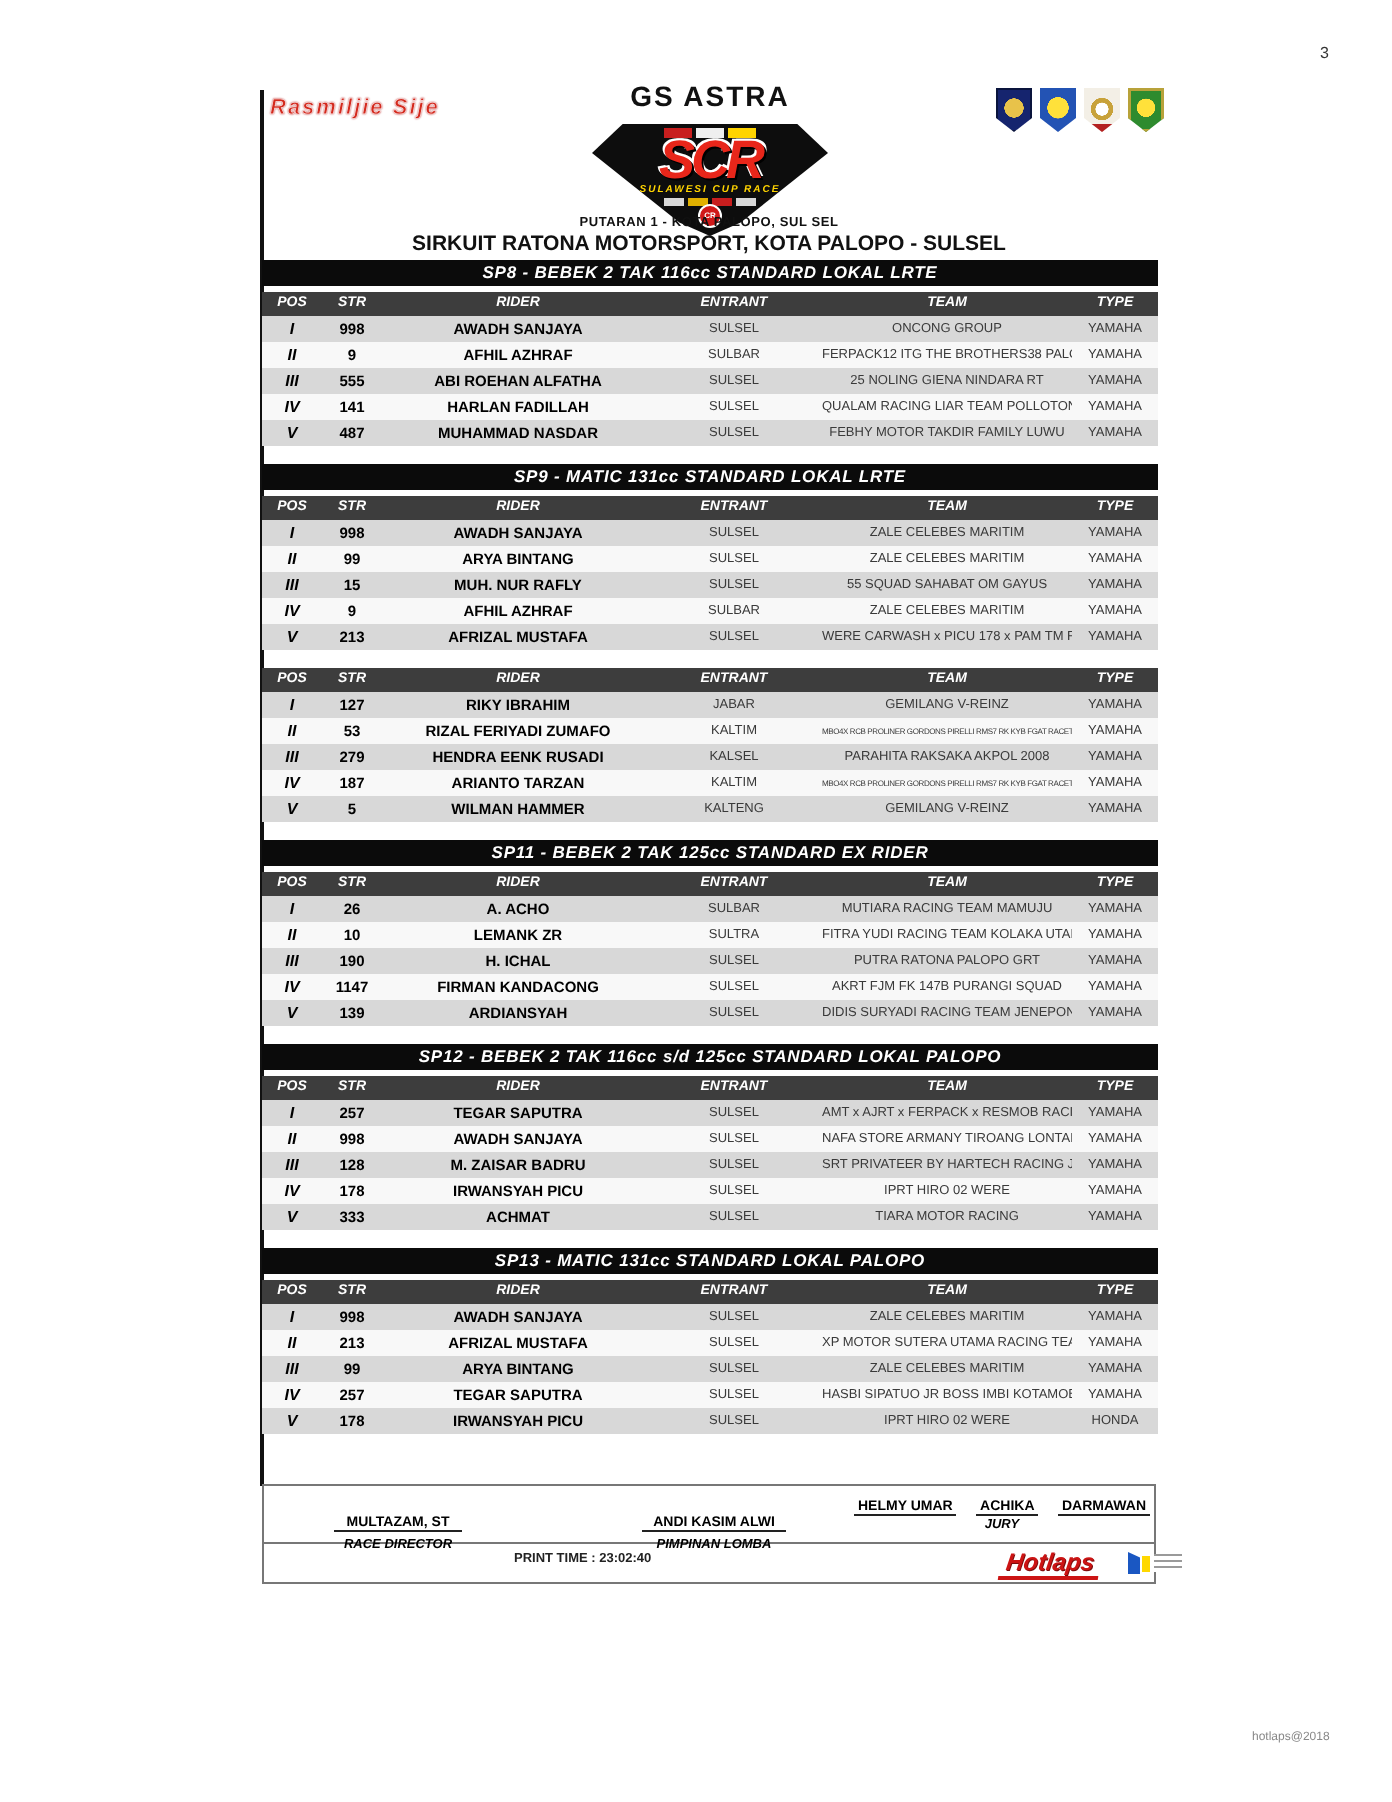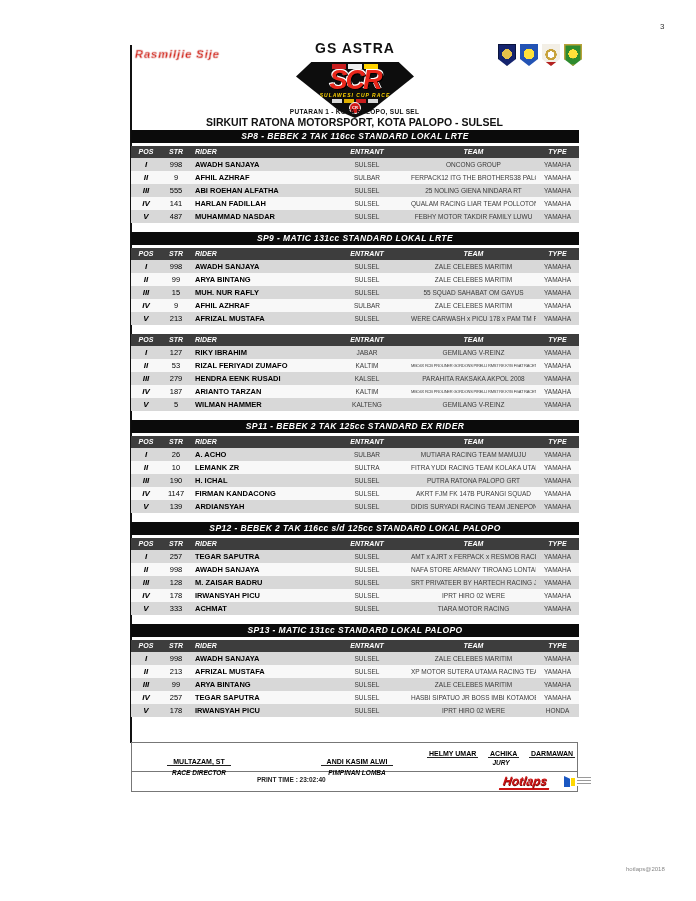--- a/index.html
+++ b/index.html
@@ -50,26 +50,26 @@
   .section { margin-bottom:9px; }
   .section-bar { height:13px; background:#0b0b0b; color:#fff; font-size:8.5px; font-weight:bold;
     font-style:italic; text-align:center; line-height:13px; letter-spacing:0.4px; }
   .thead { display:flex; height:12px; background:#3d3d3d; color:#fff; margin-top:3px;
     font-size:7px; font-weight:bold; font-style:italic; line-height:12px; }
   .row { display:flex; height:13px; line-height:13px; }
   .row.alt { background:#d8d8d8; }
   .row.plain { background:#f8f8f8; }
   .c0 { width:30px; text-align:center; }
   .c1 { width:30px; text-align:center; }
-  .c2 { width:132px; text-align:left; padding-left:4px; }
+  .c2 { width:132px; text-align:center; padding-left:4px; }
   .c3 { width:88px; text-align:center; }
   .c4 { width:125px; text-align:center; overflow:hidden; white-space:nowrap; }
   .c5 { width:43px; text-align:center; }
   .row .c0 { font-size:8px; font-weight:bold; font-style:italic; }
-  .row .c1 { font-size:7.5px; font-weight:normal; }
+  .row .c1 { font-size:7.5px; font-weight:bold; }
   .row .c2 { font-size:7.5px; font-weight:bold; }
   .row .c3, .row .c4, .row .c5 { font-size:6.5px; color:#3a3a3a; }
   .row .c4.tiny { font-size:4px; letter-spacing:-0.2px; }
 
   
   .sig-box { position:absolute; left:131px; top:742px; width:447px; height:30px;
     border:1px solid #777; background:#fff; }
   .sig { position:absolute; text-align:center; }
   .sig .name { font-size:7px; font-weight:bold; border-bottom:1px solid #222; padding:0 6px; display:inline-block; }
   .sig .role { font-size:6.5px; font-weight:bold; font-style:italic; margin-top:1px; }

